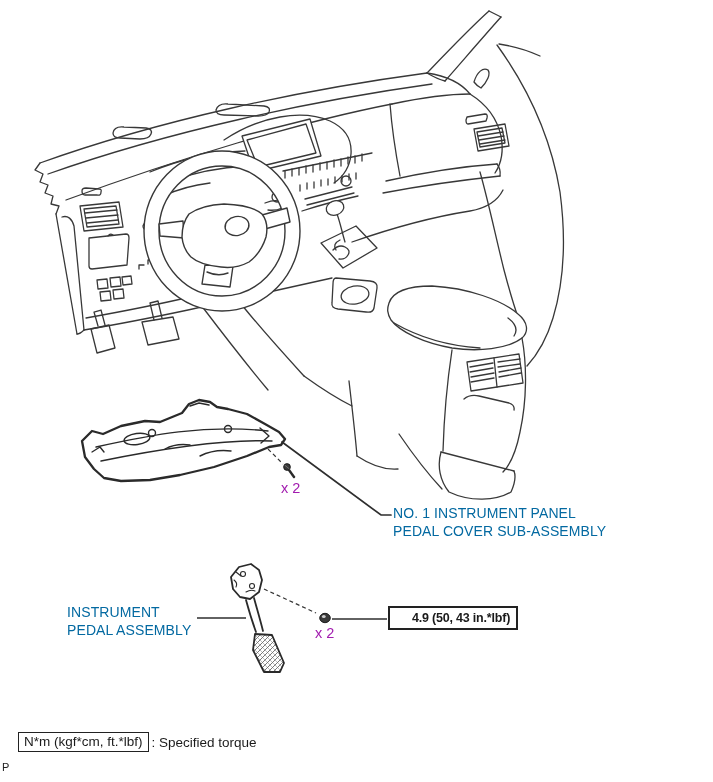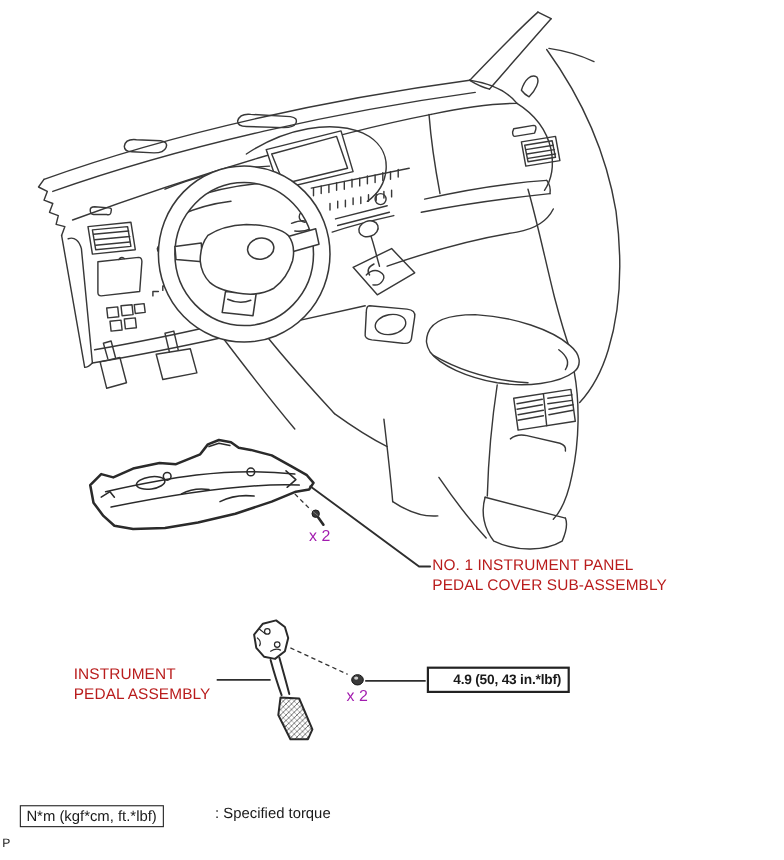--- a/index.html
+++ b/index.html
@@ -1,25 +1,25 @@
 <!DOCTYPE html>
 <html><head>
 <meta charset="utf-8">
 <style>
   html,body{margin:0;padding:0;background:#fff;}
   #page{position:relative;width:713px;height:782px;background:#ffffff;overflow:hidden;
         font-family:"Liberation Sans", sans-serif;color:#1a1a1a;}
   svg{position:absolute;left:0;top:0;}
-  .lbl{position:absolute;font-size:14px;line-height:18px;letter-spacing:.1px;white-space:nowrap;color:#b91c1c;}
+  .lbl{position:absolute;font-size:14px;line-height:18px;letter-spacing:.1px;white-space:nowrap;color:#0369a1;}
   .qty{position:absolute;font-size:14.5px;color:#a21caf;white-space:nowrap;}
   .torque-box{position:absolute;left:388px;top:606px;border:2px solid #222;background:#fff;
               font-size:12.5px;font-weight:bold;padding:3px 6px 3px 22px;white-space:nowrap;letter-spacing:-.2px;}
-  .legend{position:absolute;left:18px;top:732px;font-size:13.5px;white-space:nowrap;display:flex;gap:26px;}
+  .legend{position:absolute;left:18px;top:732px;font-size:13.5px;white-space:nowrap;display:flex;align-items:center;}
   .legend .boxed{border:1.5px solid #222;padding:1px 5px 2px 5px;background:#fff;}
-  .legend .suffix{margin-left:21px;}
+  .legend .suffix{margin-left:3px;}
   .pagemark{position:absolute;left:2px;top:761px;font-size:11px;color:#222;}
 </style>
 </head>
 <body>
 
 <div id="page">
 
 <svg width="713" height="782" viewBox="0 0 713 782">
   <defs>
     <pattern id="hatch" patternUnits="userSpaceOnUse" width="5" height="5">

